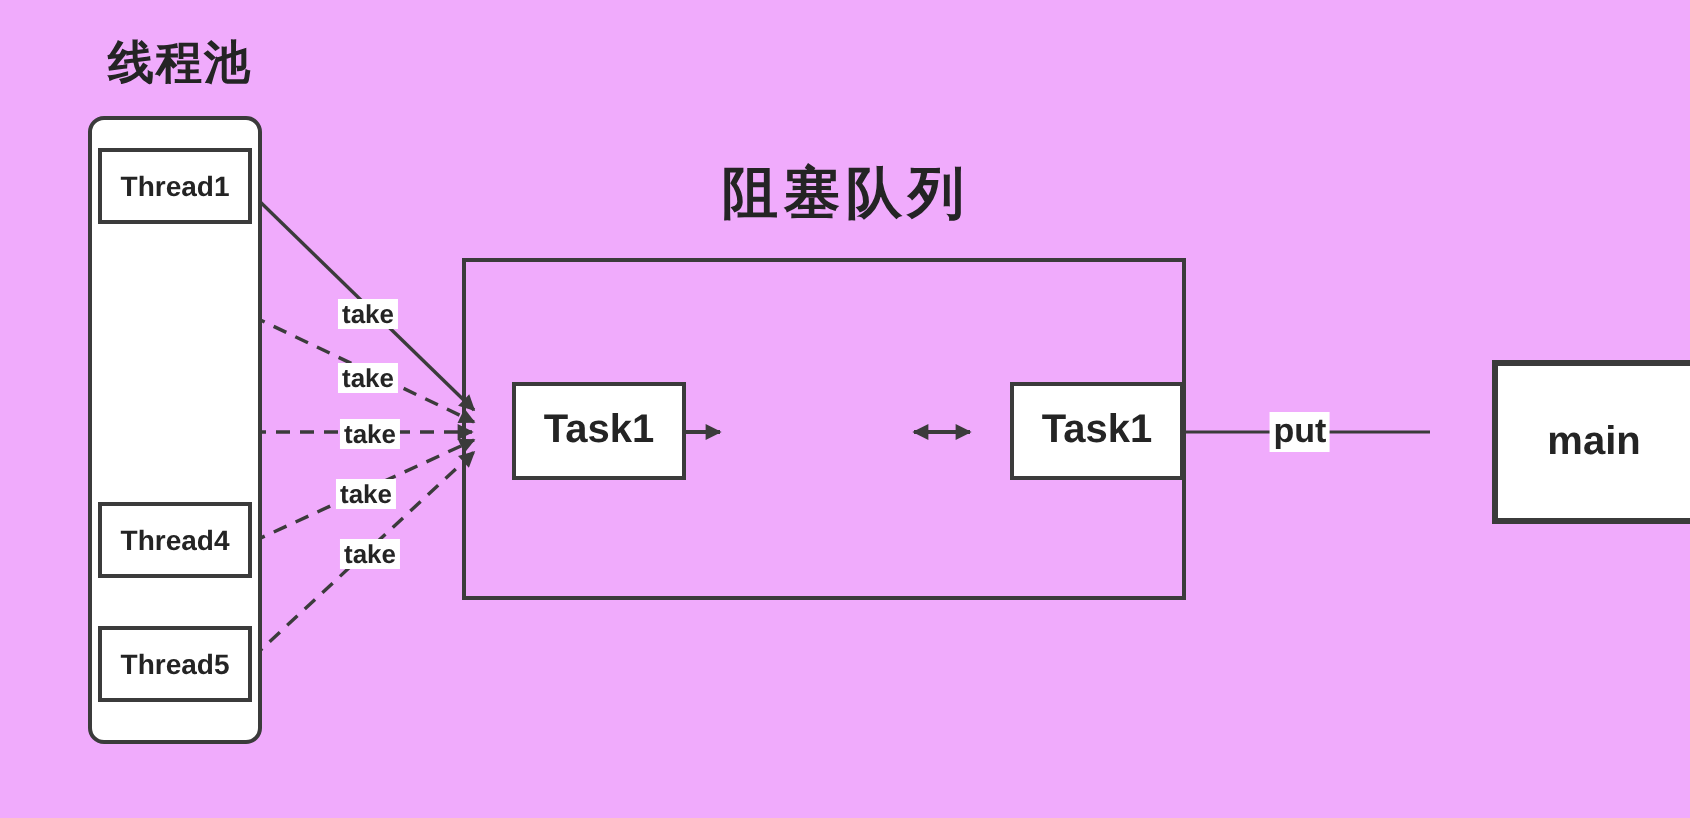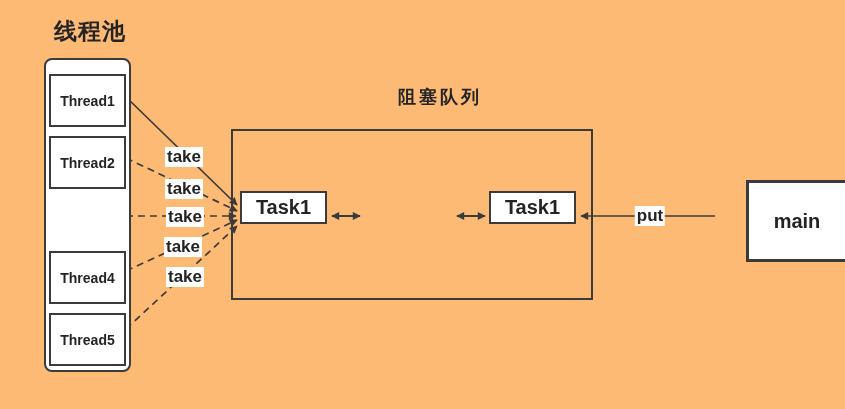--- a/index.html
+++ b/index.html
@@ -1,20 +1,20 @@
 <!DOCTYPE html>
 <html><head>
 <meta charset="utf-8">
 <style>
   html, body { margin: 0; padding: 0; background: #ffffff; }
   .canvas {
     position: relative;
     width: 845px;
     height: 409px;
-    background: #fdba74;
+    background: #f0abfc;
     font-family: "Liberation Sans", "DejaVu Sans", sans-serif;
     overflow: hidden;
   }
   .layer { position: absolute; left: 0; top: 0; width: 845px; height: 409px; }
   svg.layer { z-index: 1; }
 
   .box {
     position: absolute;
     box-sizing: border-box;
     background: #ffffff;
@@ -28,50 +28,50 @@
   }
   .pool-container {
     position: absolute;
     box-sizing: border-box;
     border: 2px solid #3b3b3b;
     border-radius: 8px;
     background: #ffffff;
     left: 44px; top: 58px; width: 87px; height: 314px;
     z-index: 2;
   }
-  .thread-box { left: 49px; width: 77px; height: 53px; font-size: 14px; z-index: 3; }
+  .thread-box { left: 49px; width: 77px; height: 38px; font-size: 14px; z-index: 3; }
   .queue-rect {
     position: absolute;
     box-sizing: border-box;
     border: 2px solid #3b3b3b;
     background: transparent;
     left: 231px; top: 129px; width: 362px; height: 171px;
     z-index: 0;
   }
-  .task-box { top: 191px; width: 87px; height: 33px; font-size: 20px; }
+  .task-box { top: 191px; width: 87px; height: 49px; font-size: 20px; margin-left: 16px; }
   .main-box { left: 715px; top: 180px; width: 102px; height: 82px; font-size: 20px; border-width: 3px; margin-left: 31px; }
 
   .diagram-title {
     position: absolute;
     color: #242424;
     font-weight: bold;
     white-space: nowrap;
     z-index: 2;
   }
   .pool-title { left: 54px; top: 16px; font-size: 23px; letter-spacing: 1px; }
-  .queue-title { left: 440px; top: 97px; font-size: 18px; letter-spacing: 3px; transform: translate(-50%, -50%); }
+  .queue-title { left: 423px; top: 97px; font-size: 28px; letter-spacing: 3px; transform: translate(-50%, -50%); }
 
   .edge-label {
     position: absolute;
     transform: translate(-50%, -50%);
     background: #ffffff;
     padding: 0 2px;
     color: #242424;
     font-weight: bold;
-    font-size: 17px;
+    font-size: 13px;
     white-space: nowrap;
     z-index: 3;
   }
   .put-label { font-size: 17px; text-align: right; }
 </style>
 </head>
 <body>
 
 <div class="canvas">
 
@@ -98,21 +98,20 @@
     </g>
 
     <line x1="715" y1="216" x2="581" y2="216" stroke="#3b3b3b" stroke-width="1.6" marker-end="url(#arr)"></line>
   </svg>
 
   <div class="diagram-title pool-title">线程池</div>
 
   <div class="pool-container"></div>
 
   <div class="box thread-box" style="top:74px">Thread1</div>
-  <div class="box thread-box" style="top:136px">Thread2</div>
   <div class="box thread-box" style="top:251px">Thread4</div>
   <div class="box thread-box" style="top:313px">Thread5</div>
 
   <div class="diagram-title queue-title">阻塞队列</div>
 
   <div class="queue-rect"></div>
 
   <div class="box task-box" style="left:240px">Task1</div>
   <div class="box task-box" style="left:489px">Task1</div>
 

